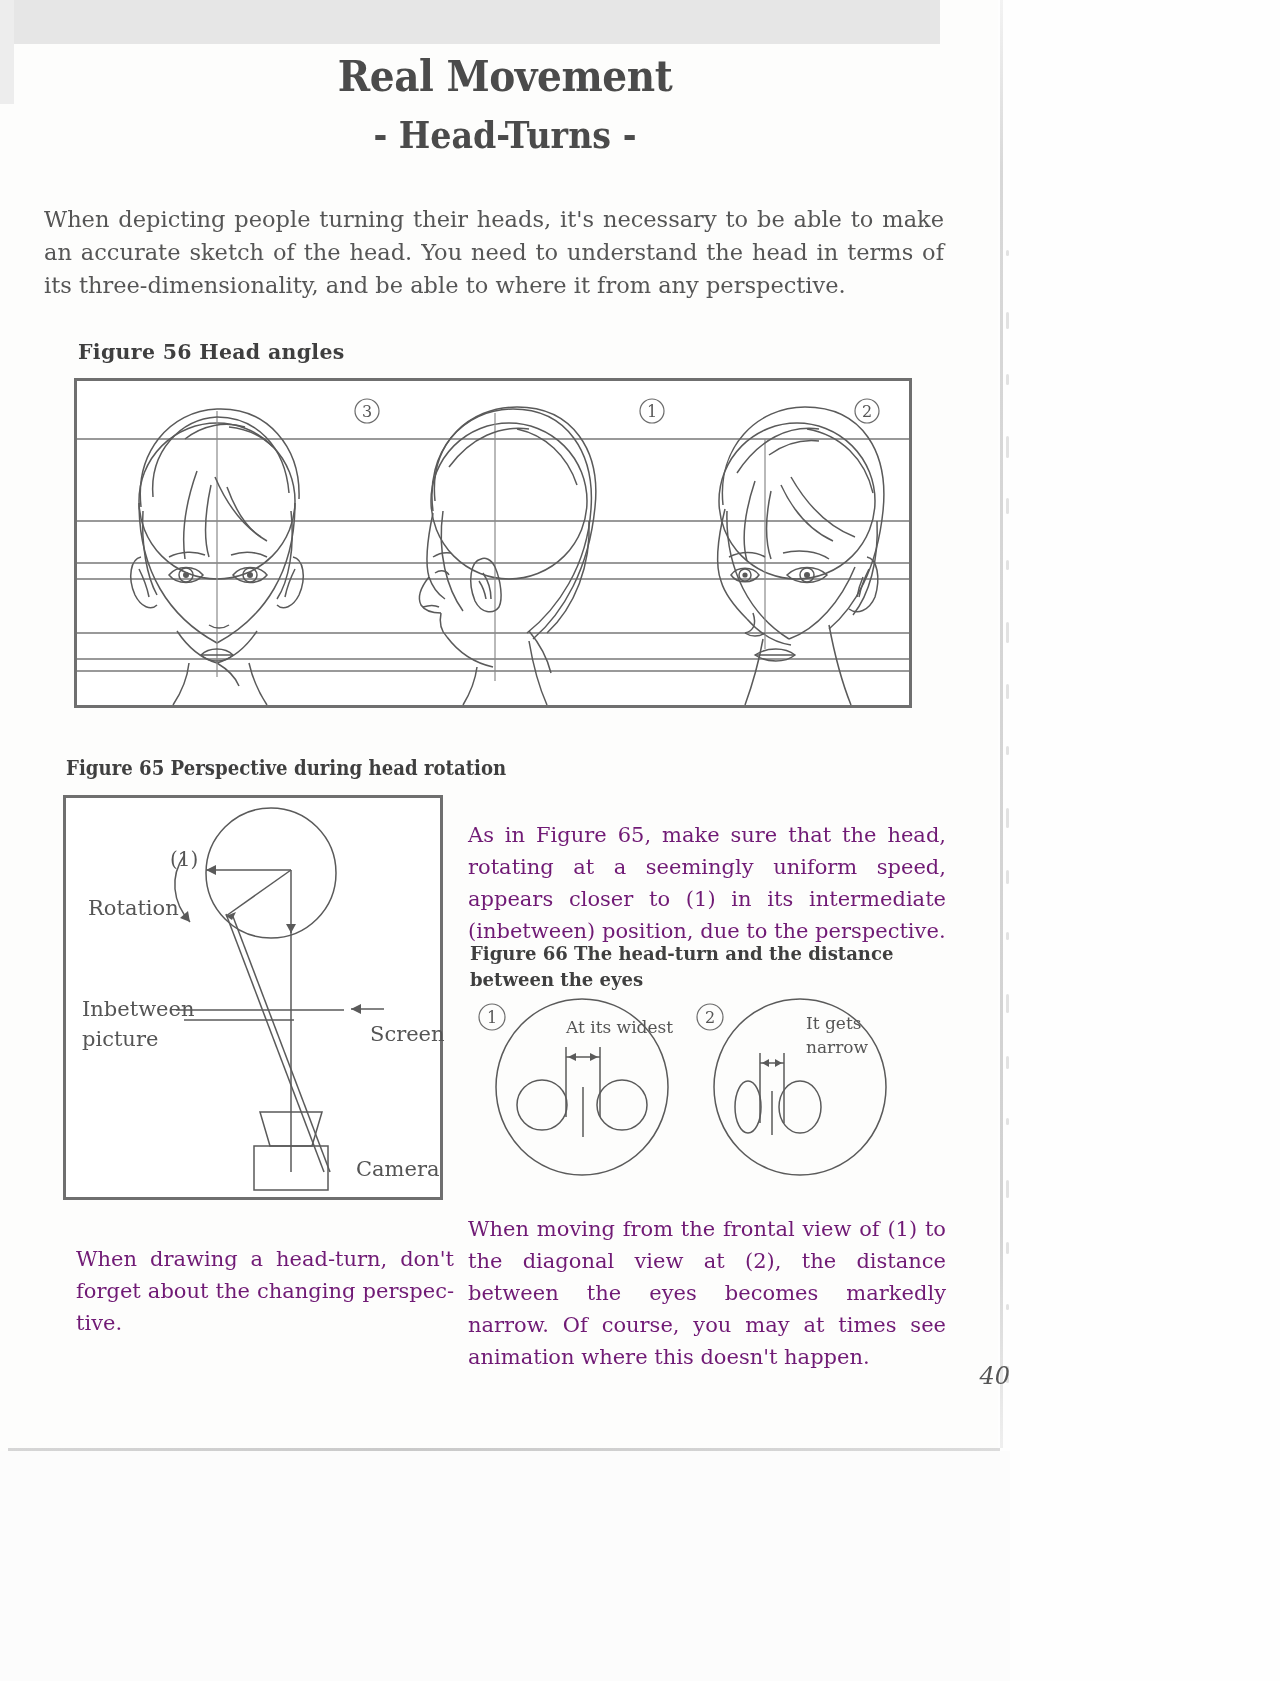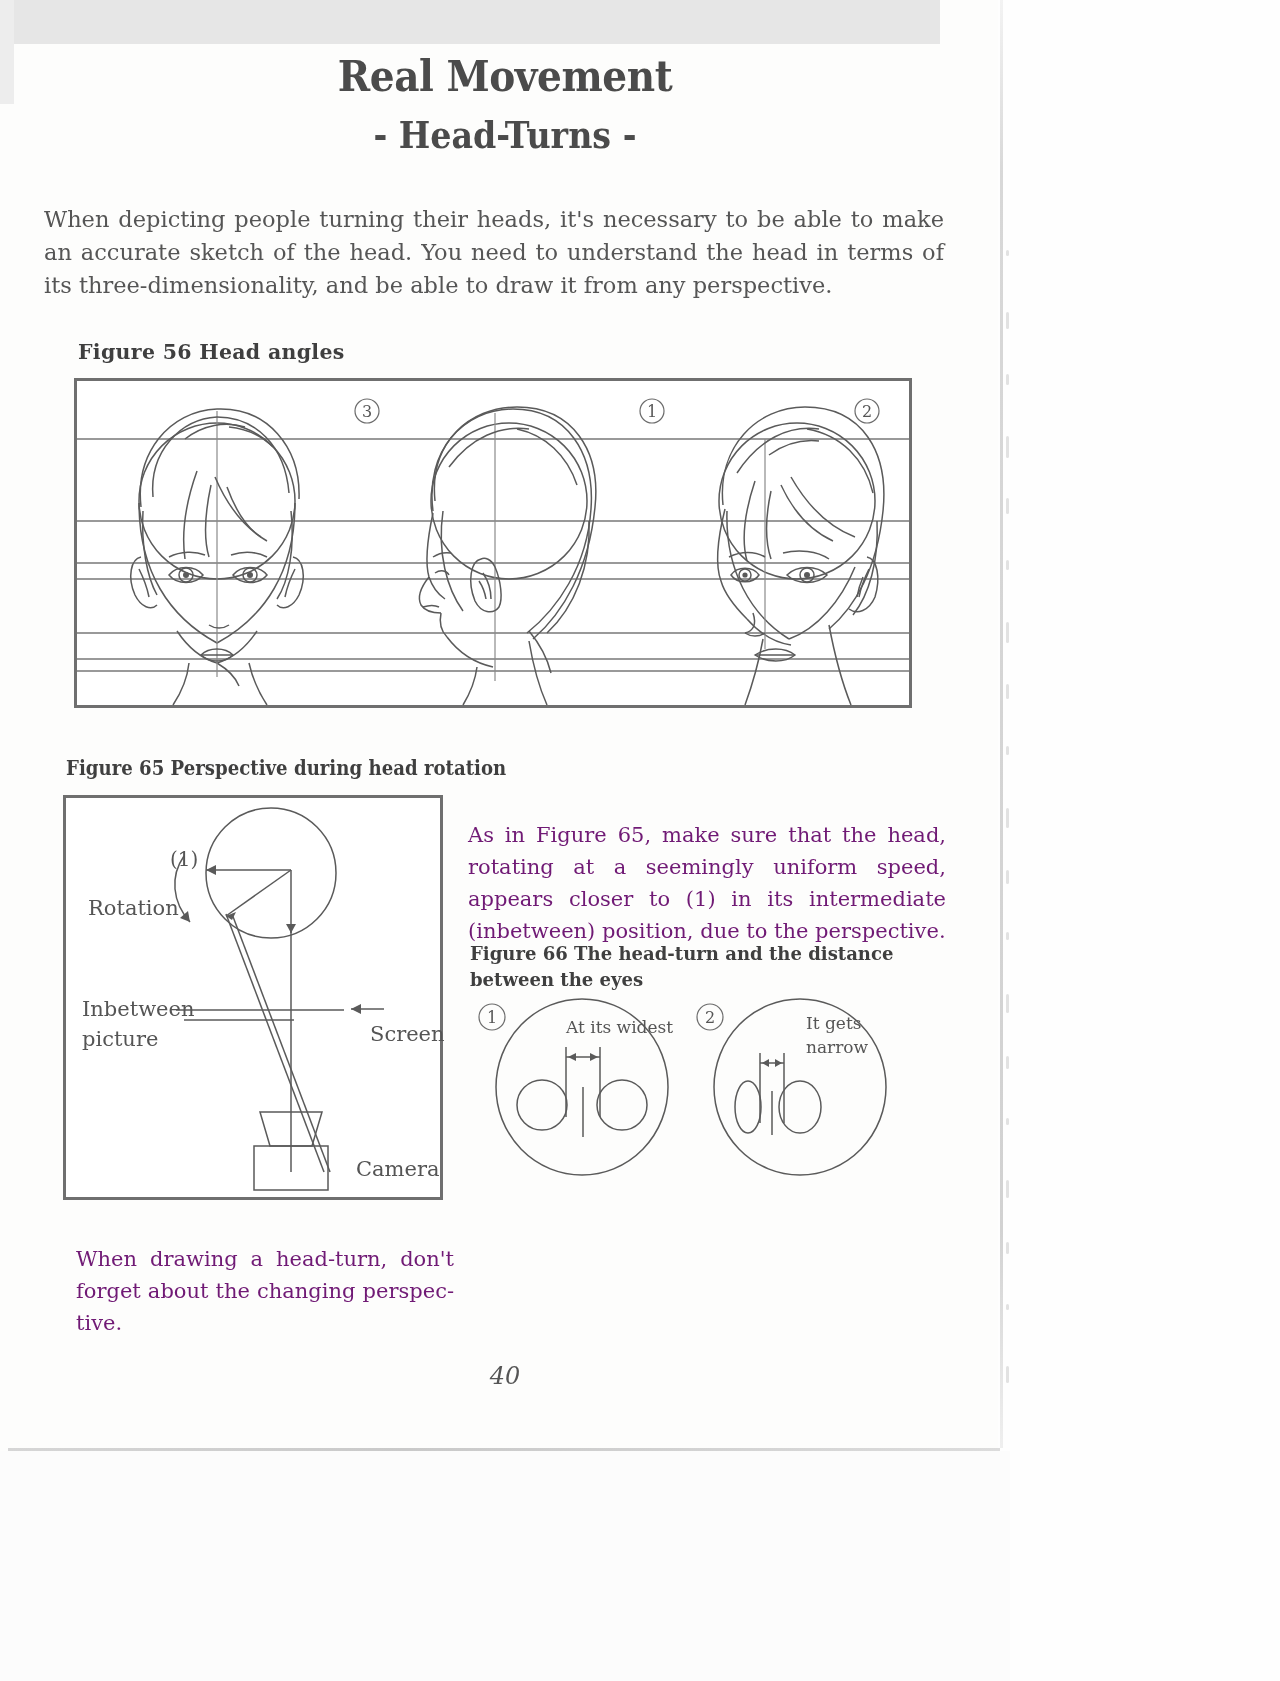--- a/index.html
+++ b/index.html
@@ -88,21 +88,21 @@
   .col-text{
     font-family:"DejaVu Serif",serif;
     font-size:21px;line-height:32px;color:#701a75;
     text-align:justify;
   }
   #right-top-text{position:absolute;left:468px;top:798px;width:478px;}
   #left-bottom-text{position:absolute;left:76px;top:1222px;width:378px;}
   #right-bottom-text{position:absolute;left:468px;top:1192px;width:478px;}
 
   .page-number{
-    position:absolute;left:0;top:1362px;width:1010px;text-align:center;
+    position:absolute;left:0;top:1362px;width:1010px;text-align:right;
     font-family:"DejaVu Serif",serif;font-style:italic;font-size:24px;color:#555;
   }
 
   svg{display:block;overflow:visible;}
   .ink{fill:none;stroke:#5a5a5a;stroke-width:1.5;}
   .ink-thin{fill:none;stroke:#6b6b6b;stroke-width:1.2;}
   .guide{fill:none;stroke:#777;stroke-width:1.3;}
   .lbl{font-family:"DejaVu Serif",serif;fill:#555;}
 </style>
 </head>
@@ -136,21 +136,21 @@
       <i style="top: 1054px; height: 6px;"></i>
       <i style="top: 1116px; height: 17px;"></i>
     </div>
 </div>
 
 <div class="sheet">
 
   <h1 class="title">Real Movement</h1>
   <h2 class="subtitle">- Head-Turns -</h2>
 
-  <p class="intro">When depicting people turning their heads, it's necessary to be able to make an accurate sketch of the head. You need to understand the head in terms of its three-dimensionality, and be able to draw it from any perspective.</p>
+  <p class="intro">When depicting people turning their heads, it's necessary to be able to make an accurate sketch of the head. You need to understand the head in terms of its three-dimensionality, and be able to where it from any perspective.</p>
 
   <div class="fig-caption" id="fig64-caption">Figure 56  Head angles</div>
 
   <div class="fig64-box">
     <svg class="fig64-svg" width="832" height="324" viewBox="0 0 832 324">
 
       <g class="guide" stroke="#8a8a8a" stroke-width="1.2">
         <line x1="0" y1="58" x2="832" y2="58"></line>
         <line x1="0" y1="140" x2="832" y2="140"></line>
         <line x1="0" y1="182" x2="832" y2="182"></line>
@@ -383,15 +383,16 @@
 
         <circle cx="22" cy="22" r="13" class="ink-thin"></circle>
         <text class="lbl" x="22" y="28" text-anchor="middle" font-size="16">2</text>
         <text class="lbl" x="118" y="34" font-size="17">It  gets</text>
         <text class="lbl" x="118" y="58" font-size="17">narrow</text>
       </g>
     </svg>
   </div>
 
   <p class="col-text" id="left-bottom-text">When drawing a head-turn, don't forget about the changing perspec-tive.</p>
+  <p class="col-text" id="right-bottom-text">When moving from the frontal view of (1) to the diagonal view at (2), the distance between the eyes becomes markedly narrow. Of course, you may at times see animation where this doesn't happen.</p>
 
   <div class="page-number">40</div>
 </div>
 
 </body></html>

